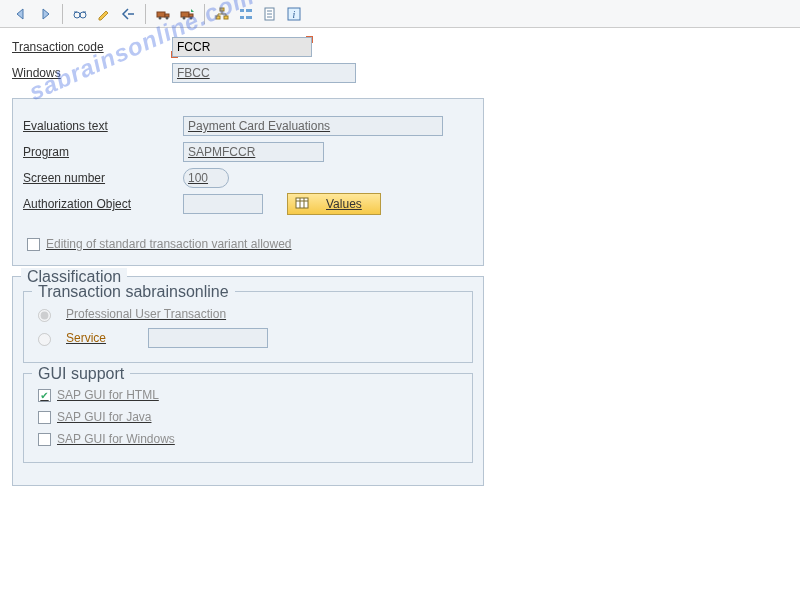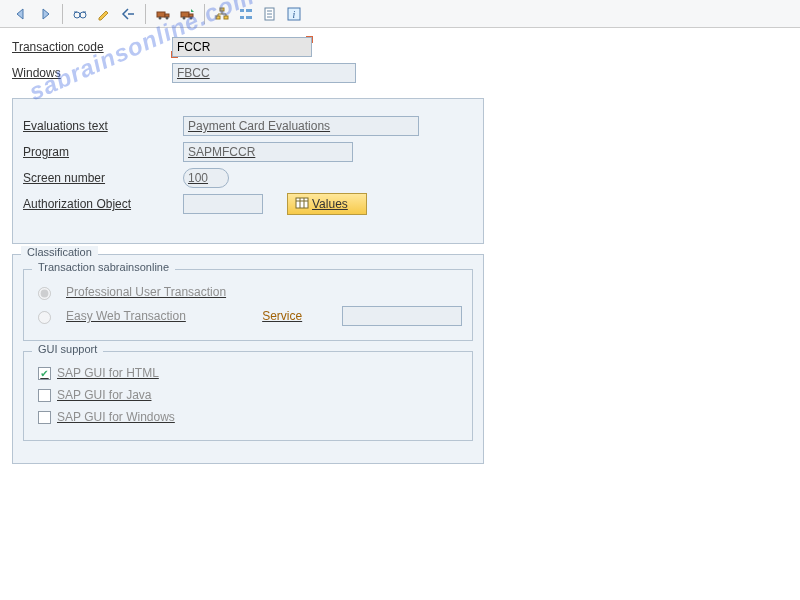--- a/index.html
+++ b/index.html
@@ -57,29 +57,29 @@
 
   .checkbox-line { display:flex; align-items:center; gap:6px; color:#8e8e8e; height:22px;}
   .checkbox-line input, .checkbox-line .cb { margin-left:4px; }
 
   .group {
     border:1px solid #b6c4d2; background:#eef3f8;
     padding:10px 10px 12px 10px; position:relative; margin-bottom:10px;
   }
   .group-title {
     position:absolute; top:-9px; left:8px;
-    background:#eef3f8; padding:0 6px; color:#4d5a68; font-size:11px;
+    background:#eef3f8; padding:0 6px; color:#4d5a68; font-size:16px;
   }
   .classification { width:472px; margin-top:10px; }
 
   .radio-line { display:flex; align-items:center; gap:12px; color:#8e8e8e; height:24px;}
   .radio { margin-left:4px; }
 
   .values-btn {
-    display:inline-flex; align-items:center; gap:2px;
+    display:inline-flex; align-items:center; gap:16px;
     height:22px; padding:0 18px 0 6px;
     border:1px solid #b89a3f;
     background:linear-gradient(#ffe79a,#f6c94a);
     color:#333; cursor:pointer;
     margin-left:24px;
   }
   .cb {
     width:13px;height:13px;border:1px solid #8f9aa6;background:#fff;display:inline-flex;
     align-items:center;justify-content:center;font-size:10px;color:#3a6;flex:none;
   }
@@ -184,25 +184,25 @@
     </span>
   </div>
   <div class="row">
     <label>Windows</label>
     <input type="text" class="ro" style="width: 184px;" readonly="" value="FBCC">
   </div>
 
   <div class="panel">
     <div class="row">
       <label>Evaluations text</label>
-      <input type="text" class="ro" style="width: 236px;" readonly="" value="Payment Card Evaluations">
+      <input type="text" class="ro" style="width: 260px;" readonly="" value="Payment Card Evaluations">
     </div>
     <div class="row">
       <label>Program</label>
-      <input type="text" class="ro" style="width: 170px;" readonly="" value="SAPMFCCR">
+      <input type="text" class="ro" style="width: 141px;" readonly="" value="SAPMFCCR">
     </div>
     <div class="row">
       <label>Screen number</label>
       <input type="text" class="ro" style="width: 46px; border-radius: 10px;" readonly="" value="100">
     </div>
     <div class="row">
       <label>Authorization Object</label>
       <input type="text" class="ro" style="width: 80px;" readonly="" value="">
       <span class="values-btn">
         <span>
@@ -210,35 +210,38 @@
               <rect x="2" y="3" width="12" height="10" fill="#fff" stroke="#7b6a2a"></rect>
               <path d="M2 6 H14 M6 3 V13 M10 3 V13" stroke="#7b6a2a"></path>
             </svg>
         </span>
         <span>Values</span>
       </span>
     </div>
 
     <div style="height:16px"></div>
 
+    <div class="checkbox-line">
+      <span class="cb"></span>
+      <span>Editing of standard transaction variant allowed</span>
+    </div>
   </div>
 
   <div class="group classification">
     <div class="group-title">Classification</div>
 
     <div class="group" style="margin-top:4px">
       <div class="group-title">Transaction sabrainsonline</div>
 
       <div class="radio-line">
         <input type="radio" class="radio" name="tc" checked="" disabled="" style="">
         <span>Professional User Transaction</span>
       </div>
       <div class="radio-line">
         <input type="radio" class="radio" name="tc" disabled="" style="">
-        <span style="width:190px">Easy Web Transaction</span>
         <span style="color:#a16207;width:70px">Service</span>
         <input type="text" class="ro" style="width: 120px;" readonly="" value="">
       </div>
     </div>
 
     <div class="group">
       <div class="group-title">GUI support</div>
       <div class="checkbox-line">
         <span class="cb">✔</span>
         <span>SAP GUI for HTML</span>

